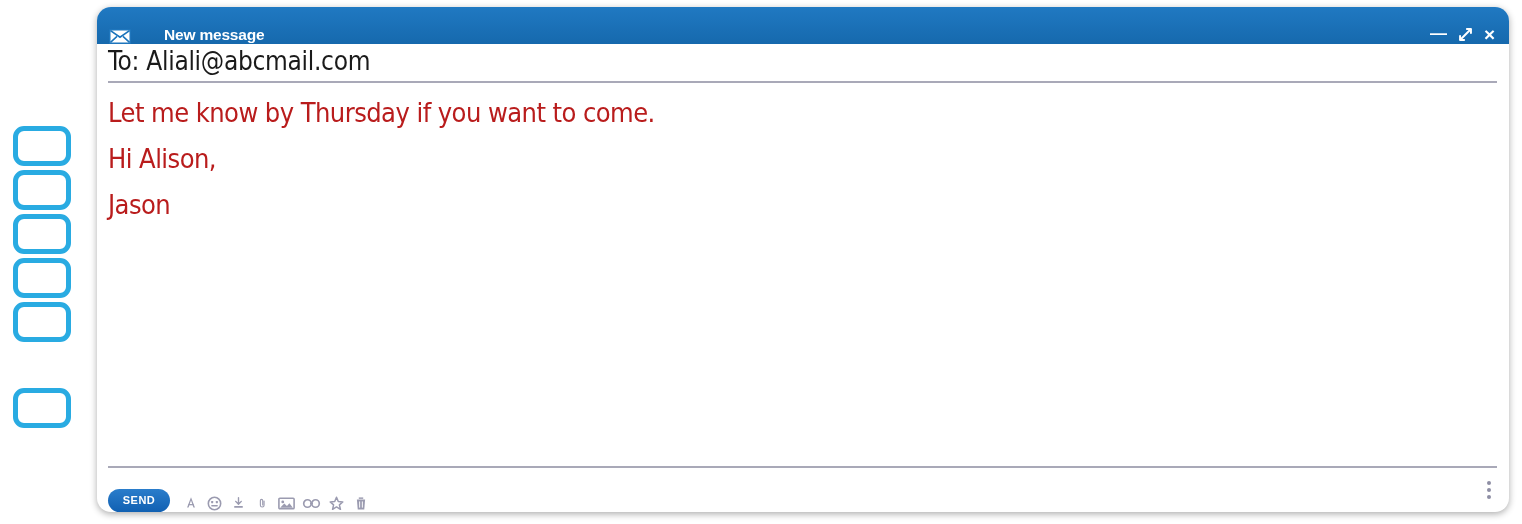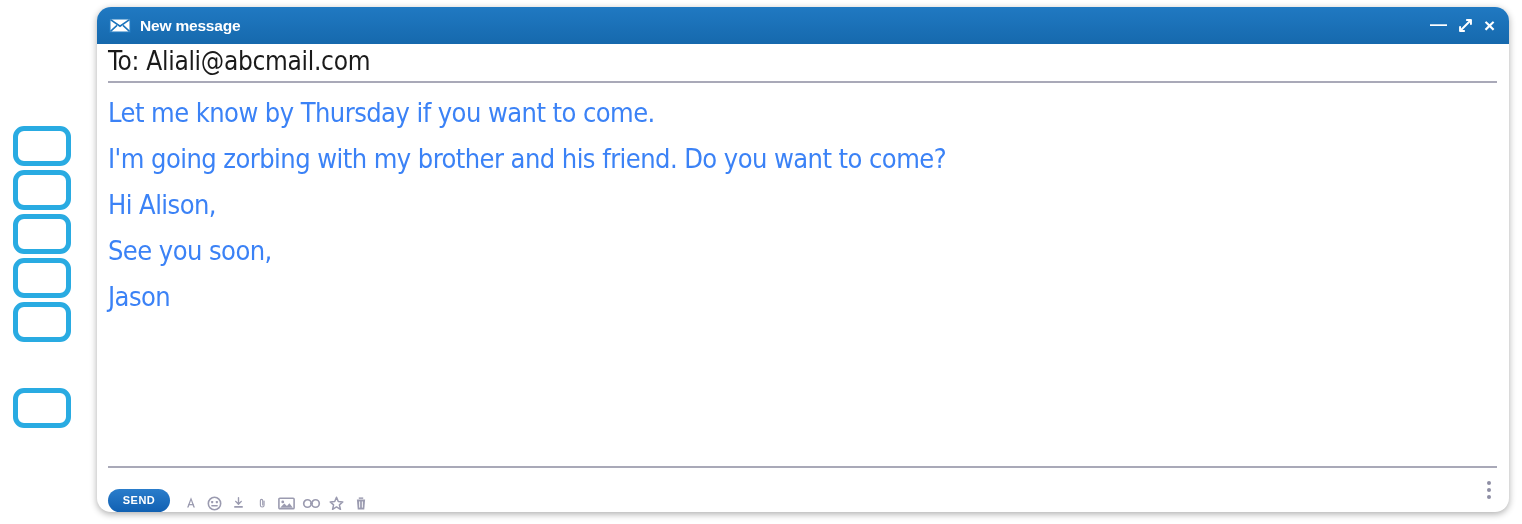--- a/index.html
+++ b/index.html
@@ -49,23 +49,24 @@
     display: flex;
     flex-direction: column;
   }
 
   
   #title-bar {
     height: 37px;
     background: #1B74BC;
     background: linear-gradient(180deg, #2079c2 0%, #1669ad 100%);
     display: flex;
-    align-items: center;
+    align-items: flex-end;
     padding: 0 14px 0 12px;
     flex: none;
+    gap: 24px;
   }
   #envelope-icon {
     width: 22px;
     height: 15px;
     flex: none;
     margin-right: 9px;
   }
   #window-title {
     color: #ffffff;
     font-size: 15.5px;
@@ -106,21 +107,21 @@
 
   
   #message-body {
     flex: 1 1 auto;
     padding: 6px 12px 0 11px;
     overflow: hidden;
   }
   .body-line {
     font-family: "DejaVu Sans Condensed", "Liberation Sans Narrow", "Liberation Sans", sans-serif;
     font-size: 27px;
-    color: #3b82f6;
+    color: #b91c1c;
     white-space: nowrap;
     line-height: 1;
     height: 46px;
     display: flex;
     align-items: center;
     letter-spacing: -0.55px;
   }
   .body-line.long {
     font-size: 25.5px;
     letter-spacing: -0.62px;
@@ -226,23 +227,21 @@
   </div>
 
   <div id="fields">
     <div class="field-row">
       <div class="field-text">To: Aliali@abcmail.com</div>
     </div>
   </div>
 
   <div id="message-body">
     <div class="body-line">Let me know by Thursday if you want to come.</div>
-    <div class="body-line">I'm going zorbing with my brother and his friend. Do you want to come?</div>
     <div class="body-line">Hi Alison,</div>
-    <div class="body-line">See you soon,</div>
     <div class="body-line">Jason</div>
   </div>
 
   <div id="toolbar">
     <button id="send-button">SEND</button>
 
     <div id="toolbar-icons">
       <span class="tool-icon">
         <svg viewBox="0 0 16 16" width="14" height="16">
           <path d="M8 1.5 L12.5 13 L10.8 13 L8 5.2 L5.2 13 L3.5 13 Z" fill="#9b9bb0"></path>

